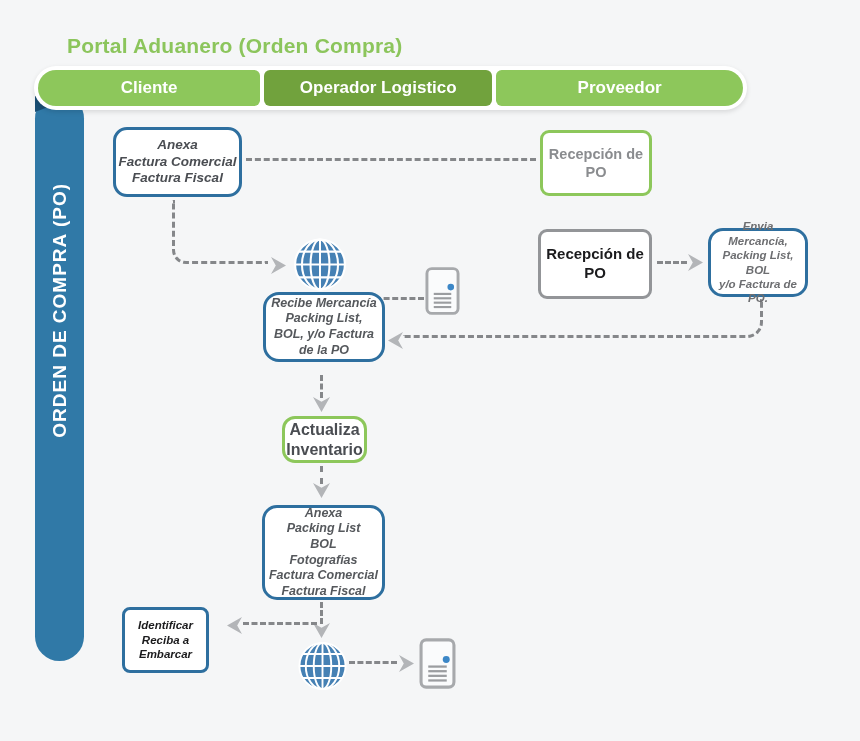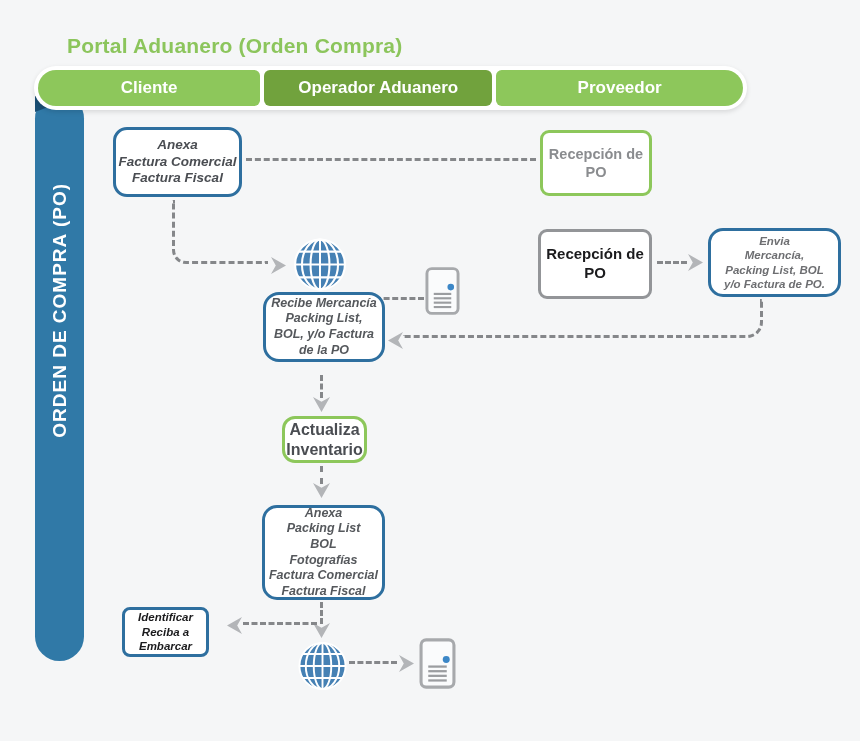--- a/index.html
+++ b/index.html
@@ -70,21 +70,21 @@
 <body>
 
 <div class="canvas">
 
   <div class="title">Portal Aduanero (Orden Compra)</div>
   <div class="lane-bar">
     <div class="lane light first">
       <span>Cliente</span>
     </div>
     <div class="lane dark mid">
-      <span>Operador Aduanero</span>
+      <span>Operador Logistico</span>
     </div>
     <div class="lane light last">
       <span>Proveedor</span>
     </div>
   </div>
 
   <div class="ribbon"></div>
   <div class="ribbon-fold"></div>
   <div class="ribbon-label-wrap">
     <span class="ribbon-label">ORDEN DE COMPRA (PO)</span>
@@ -118,21 +118,21 @@
   <div class="node b-green" style="left:540px;top:130px;width:112px;height:66px;border-radius:9px;font-size:14.5px;font-weight:600;color:#8a8c8f;">
     <span class="txt">Recepción de
 PO</span>
   </div>
 
   <div class="node b-gray" style="left:538px;top:229px;width:114px;height:70px;border-radius:9px;font-size:15px;font-weight:bold;color:#1b1b1d;">
     <span class="txt">Recepción de
 PO</span>
   </div>
 
-  <div class="node b-blue" style="left:708px;top:228px;width:133px;height:69px;border-radius:15px;font-size:11.5px;font-weight:bold;color:#6d6e71;justify-content:center;">
+  <div class="node b-blue" style="left:708px;top:228px;width:100px;height:69px;border-radius:15px;font-size:11.5px;font-weight:bold;color:#6d6e71;justify-content:center;">
     <span class="txt">Envia
 Mercancía,
 Packing List, BOL
 y/o Factura de PO.</span>
   </div>
 
   <div class="node b-blue" style="left:263px;top:292px;width:122px;height:70px;border-radius:16px;font-size:12.5px;font-weight:bold;color:#55585c;">
     <span class="txt">Recibe Mercancía
 Packing List,
 BOL, y/o Factura
@@ -146,21 +146,21 @@
 
   <div class="node b-blue" style="left:262px;top:505px;width:123px;height:95px;border-radius:15px;font-size:12.5px;font-weight:bold;color:#55585c;">
     <span class="txt">Anexa
 Packing List
 BOL
 Fotografías
 Factura Comercial
 Factura Fiscal</span>
   </div>
 
-  <div class="node b-blue" style="left:122px;top:607px;width:87px;height:50px;border-radius:8px;font-size:11.5px;font-weight:bold;color:#1b1b1d;">
+  <div class="node b-blue" style="left:122px;top:607px;width:87px;height:66px;border-radius:8px;font-size:11.5px;font-weight:bold;color:#1b1b1d;">
     <span class="txt">Identificar
 Reciba a
 Embarcar</span>
   </div>
 
   <svg class="icon" style="left:292px;top:237px;" width="56" height="55" viewBox="0 0 64 64">
     <circle cx="32" cy="32" r="29" fill="#4681b4"></circle>
     <g stroke="#ffffff" stroke-width="2.4" fill="none">
       <circle cx="32" cy="32" r="29"></circle>
       <ellipse cx="32" cy="32" rx="11" ry="29"></ellipse>

